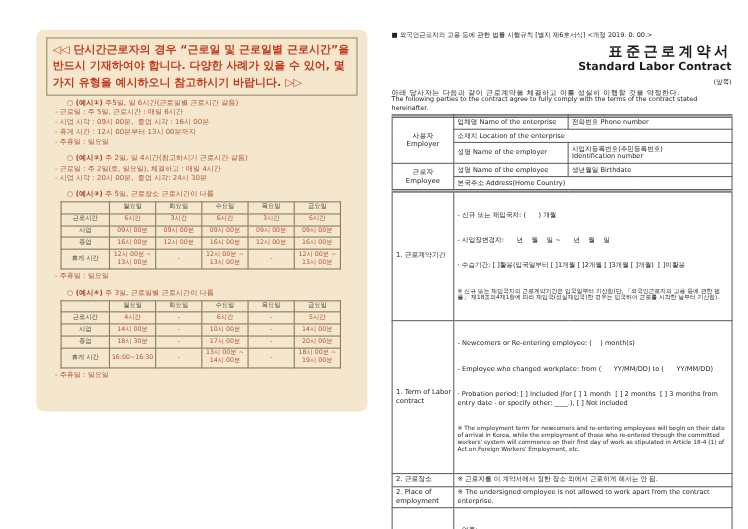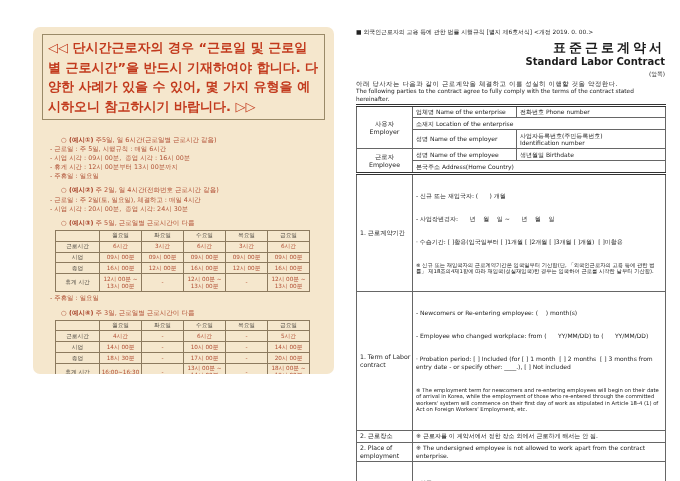--- a/index.html
+++ b/index.html
@@ -8,22 +8,22 @@
     font-family:"DejaVu Sans","Liberation Sans",sans-serif;
     -webkit-font-smoothing:antialiased;
   }
   
   .left-page{
     position:absolute;left:33px;top:27px;width:301px;height:347px;
     background:#f5e7cd;border-radius:7px;box-sizing:border-box;
     padding:7px 9px 6px 9px;overflow:hidden;color:#b14e33;
   }
   .notice-box{
-    border:1px solid #9a8a68;padding:3px 5px;margin-bottom:16px;
-    font-size:13px;line-height:1.5;font-weight:bold;color:#c23a1d;
+    border:1px solid #9a8a68;padding:3px 5px;margin-bottom:2px;
+    font-size:10px;line-height:1.5;font-weight:bold;color:#c23a1d;
     text-align:left;
   }
   .example{margin:0 0 5px 0;}
   .example-title{font-size:6.5px;line-height:1.4;color:#b14e33;}
   .example-title b{color:#a8432a;margin-left:19px;}
   .example-line{font-size:6.4px;line-height:1.42;padding-left:8px;color:#b05236;white-space:pre-wrap;}
   .sched-table{
     border-collapse:collapse;margin:2px 0 2px 13px;width:253px;table-layout:fixed;
   }
   .sched-table th,.sched-table td{
@@ -69,34 +69,34 @@
 <body>
 
 <div class="left-page">
 
   <div class="notice-box">
     <span>◁◁ 단시간근로자의 경우 “근로일 및 근로일별 근로시간”을 반드시 기재하여야 합니다. 다양한 사례가 있을 수 있어, 몇 가지 유형을 예시하오니 참고하시기 바랍니다. ▷▷</span>
   </div>
 
   <div class="example">
     <div class="example-title"><b>○ (예시①)</b><span> 주5일, 일 6시간(근로일별 근로시간 같음)</span></div>
-    <div class="example-line">- 근로일 : 주 5일, 시행규칙 : 매일 6시간</div>
+    <div class="example-line">- 근로일 : 주 5일, 근로시간 : 매일 6시간</div>
     <div class="example-line">- 시업 시각 : 09시 00분,  종업 시각 : 16시 00분</div>
     <div class="example-line">- 휴게 시간 : 12시 00분부터 13시 00분까지</div>
     <div class="example-line">- 주휴일 : 일요일</div>
   </div>
 
   <div class="example">
-    <div class="example-title"><b>○ (예시②)</b><span> 주 2일, 일 4시간(전화번호 근로시간 같음)</span></div>
+    <div class="example-title"><b>○ (예시②)</b><span> 주 2일, 일 4시간(참고하시기 근로시간 같음)</span></div>
     <div class="example-line">- 근로일 : 주 2일(토, 일요일), 체결하고 : 매일 4시간</div>
     <div class="example-line">- 시업 시각 : 20시 00분,  종업 시각: 24시 30분</div>
   </div>
 
   <div class="example">
-    <div class="example-title"><b>○ (예시③)</b><span> 주 5일, 근로일별 근로시간이 다름</span></div>
+    <div class="example-title"><b>○ (예시③)</b><span> 주 5일, 근로장소 근로시간이 다름</span></div>
     <table class="sched-table">
       <colgroup>
           <col style="width:44px">
           <col style="width:42px">
           <col style="width:42px">
           <col style="width:42px">
           <col style="width:42px">
           <col style="width:42px">
         </colgroup>
       <tbody>

